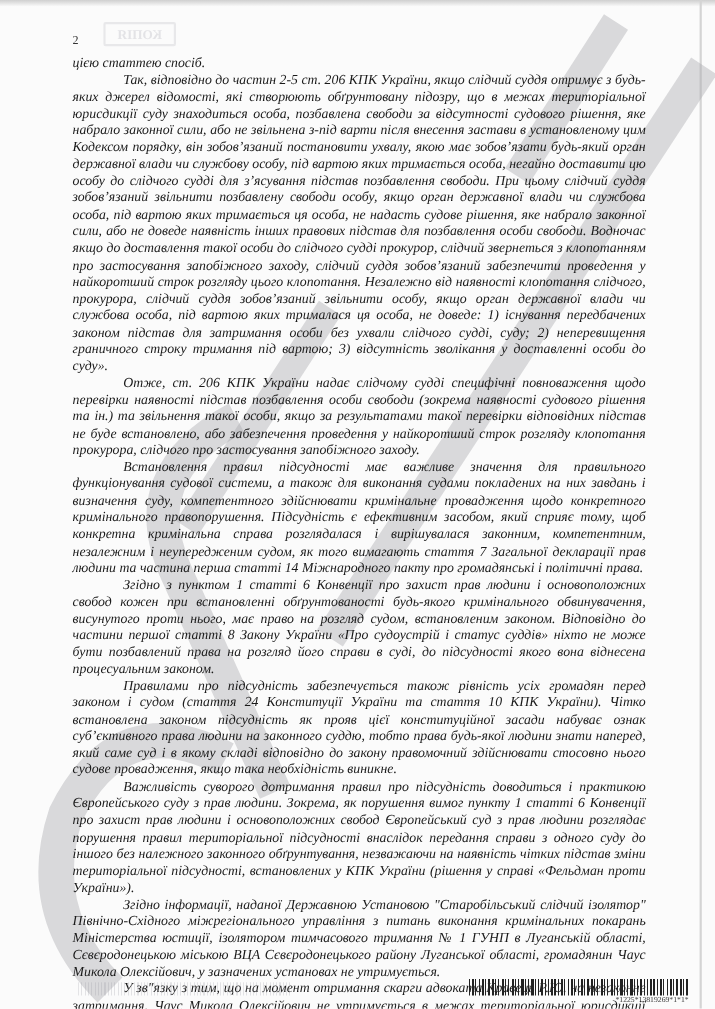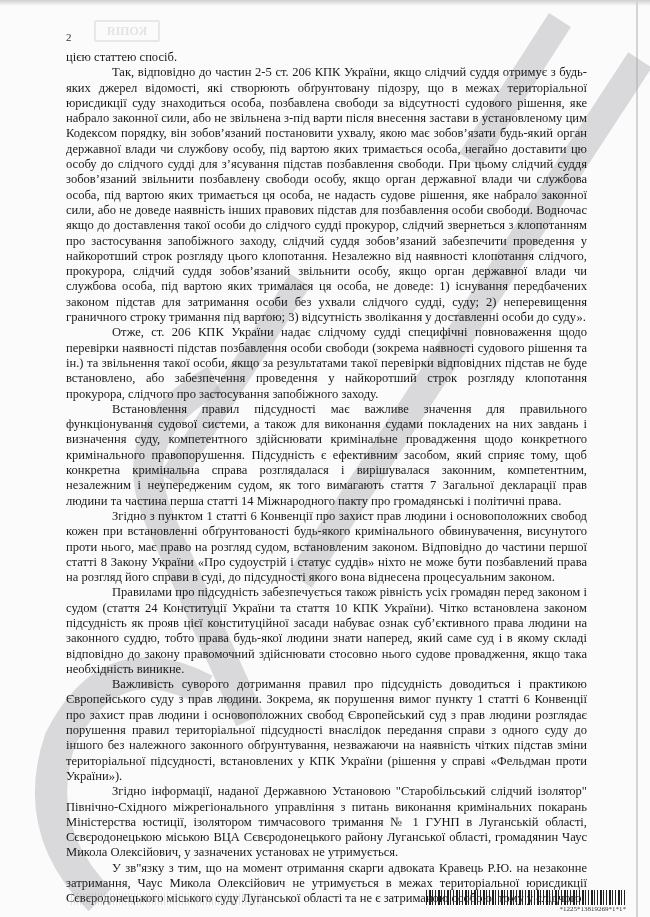--- a/index.html
+++ b/index.html
@@ -26,21 +26,21 @@
     font-size:12px; font-weight:bold; color:rgba(120,120,140,0.18);
     text-align:center; line-height:18px; transform:scaleX(-1);
   }
   .watermark {
     position:absolute; left:0; top:0; width:650px; height:917px; pointer-events:none;
   }
   .text-block {
     position:absolute; left:66px; top:50px; width:521px;
     font-size:12.55px; line-height:15.3px; text-align:justify;
   }
-  .text-block p { margin:0; }
+  .text-block p { margin:0;font-style:italic; }
   .text-block p.indent { text-indent:46px; }
   .barcode-wrap {
     position:absolute; left:426px; top:890px; width:200px; height:26px;
   }
   .barcode-bars {
     width:200px; height:15px;
     background:repeating-linear-gradient(90deg,#222 0px,#222 1px,transparent 1px,transparent 3px,#222 3px,#222 5px,transparent 5px,transparent 6px,#222 6px,#222 7px,transparent 7px,transparent 9px);
   }
   .barcode-text {
     text-align:right; font-family:Liberation Serif, serif; font-size:7px;

